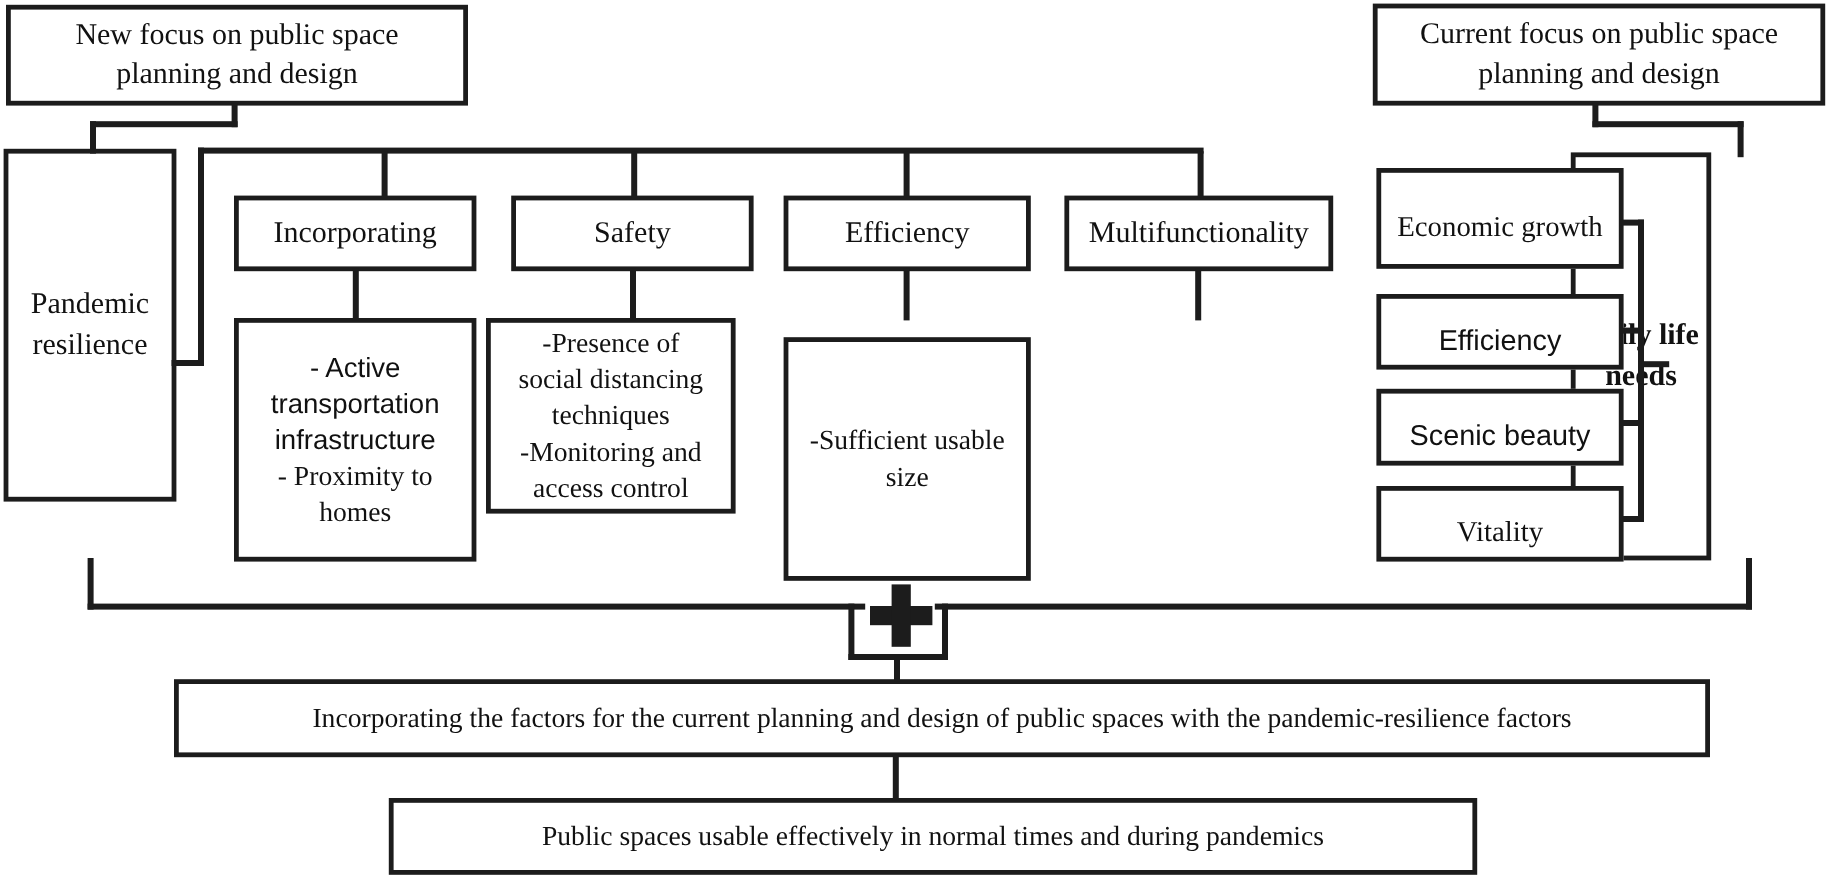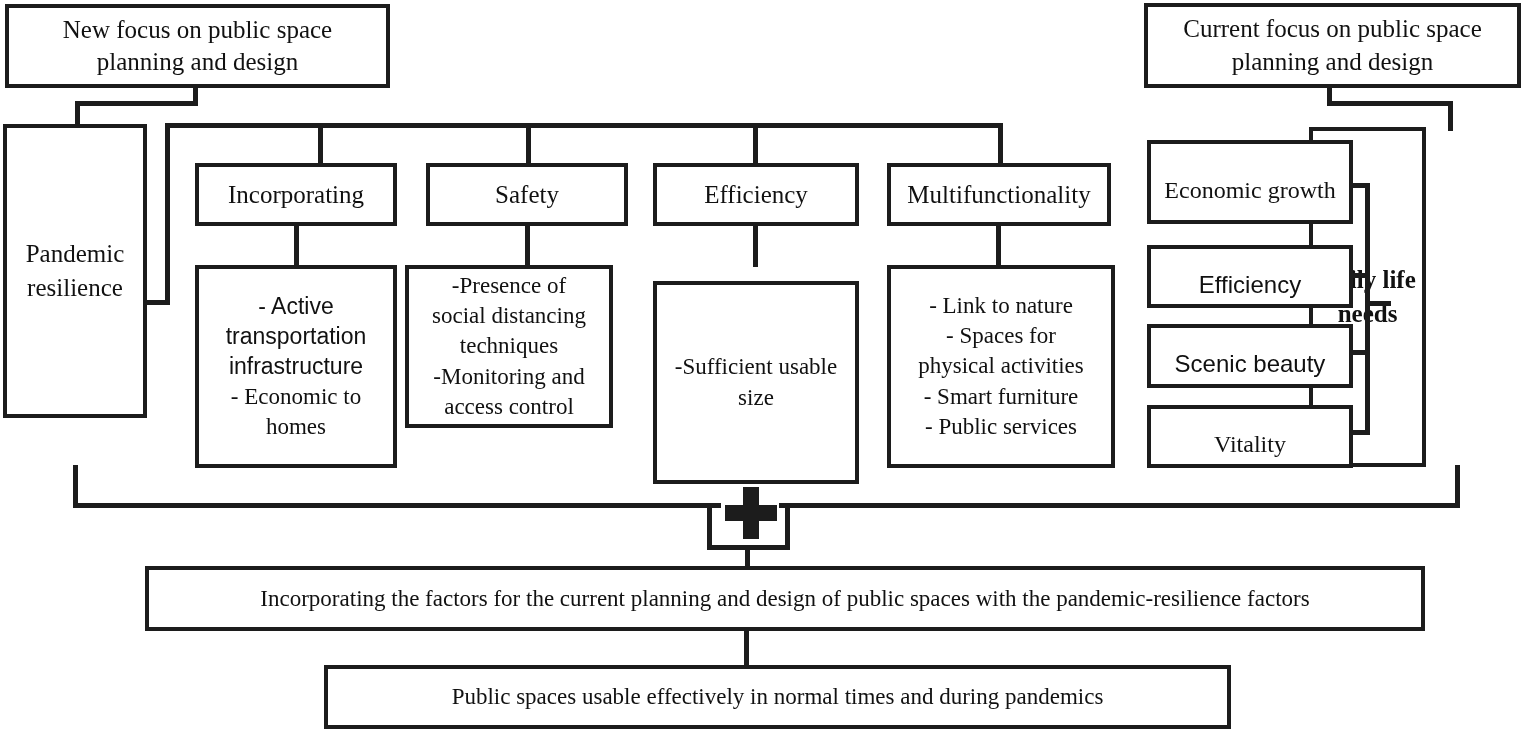--- a/index.html
+++ b/index.html
@@ -122,35 +122,30 @@
 
   <div class="box fs-head serif b-h-acc">Incorporating</div>
   <div class="box fs-head serif b-h-eff">Efficiency</div>
   <div class="box fs-head serif b-h-safety">Safety</div>
   <div class="box fs-head serif b-h-multi">Multifunctionality</div>
 
   <div class="box fs-detail b-d-acc">
     <span class="pre sans">- Active
 transportation
 infrastructure</span>
-    <span class="pre serif">- Economic to
+    <span class="pre serif">- Proximity to
 homes</span>
   </div>
   <div class="box fs-detail pre serif b-d-safety">-Presence of
 social distancing
 techniques
 -Monitoring and
 access control</div>
   <div class="box fs-detail pre serif b-d-eff">-Sufficient usable
 size</div>
-  <div class="box fs-detail pre serif b-d-multi">- Link to nature
-- Spaces for
-physical activities
-- Smart furniture
-- Public services</div>
 
   <div class="box fs-factor serif low b-f-economic">Economic growth</div>
   <div class="box fs-factor sans low b-f-livability">Efficiency</div>
   <div class="box fs-factor sans low b-f-scenic">Scenic beauty</div>
   <div class="box fs-factor serif low b-f-vitality">Vitality</div>
 
   <div class="box fs-bottom serif b-incorporating">Incorporating the factors for the current planning and design of public spaces with the pandemic-resilience factors</div>
   <div class="box fs-bottom serif b-outcome">Public spaces usable effectively in normal times and during pandemics</div>
 
   <div class="line ln-nf-v1"></div>

